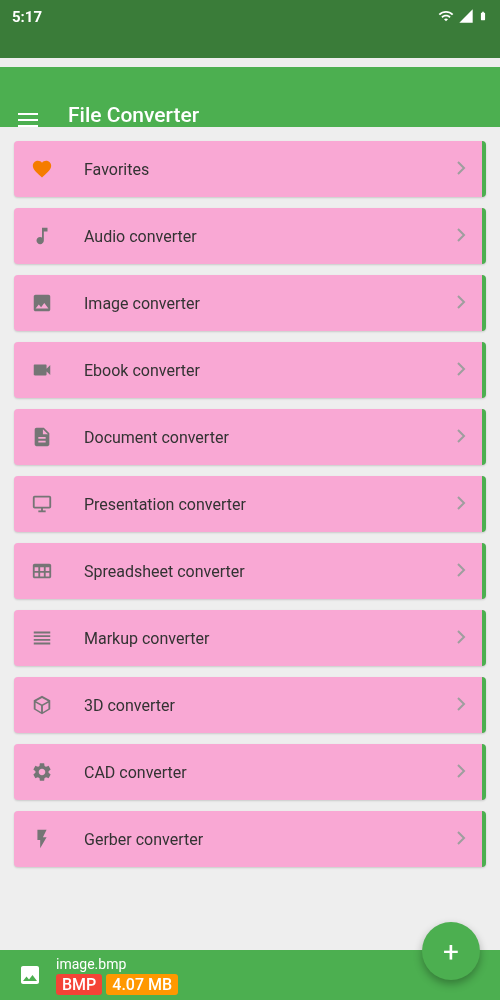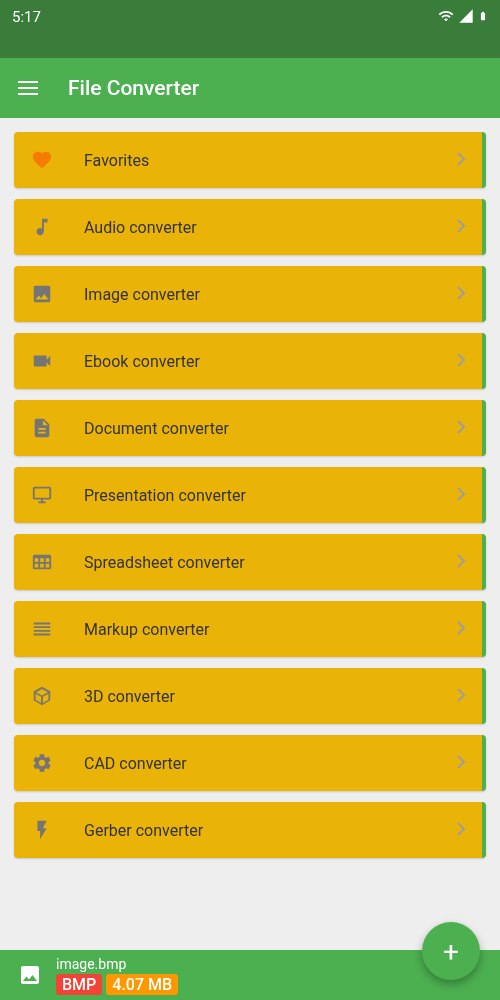--- a/index.html
+++ b/index.html
@@ -19,35 +19,37 @@
     
     .status-bar {
       height: 58px;
       background: #3a7c39;
       display: flex;
       justify-content: space-between;
       align-items: flex-start;
       padding: 8px 12px 0;
       color: white;
       font-size: 15px;
+      font-weight: bold;
     }
     
     .status-icons {
       display: flex;
       gap: 4px;
       align-items: center;
     }
     
     .app-bar {
       height: 60px;
       background: #4caf50;
       display: flex;
-      align-items: center;
+      align-items: flex-end;
       padding: 0 18px;
       gap: 30px;
+      margin-top: 9px;
     }
     
     .hamburger {
       display: flex;
       flex-direction: column;
       gap: 4px;
       cursor: pointer;
     }
     
     .hamburger span {
@@ -63,21 +65,21 @@
       font-weight: 500;
     }
     
     .content {
       padding: 14px;
       height: calc(100% - 118px - 50px);
       overflow-y: auto;
     }
     
     .category-card {
-      background: #eab308;
+      background: #f9a8d4;
       border-radius: 4px;
       border-right: 4px solid #4caf50;
       height: 56px;
       display: flex;
       align-items: center;
       padding: 0 16px;
       margin-bottom: 11px;
       box-shadow: 0 1px 2px rgba(0,0,0,0.15);
       cursor: pointer;
       gap: 30px;

